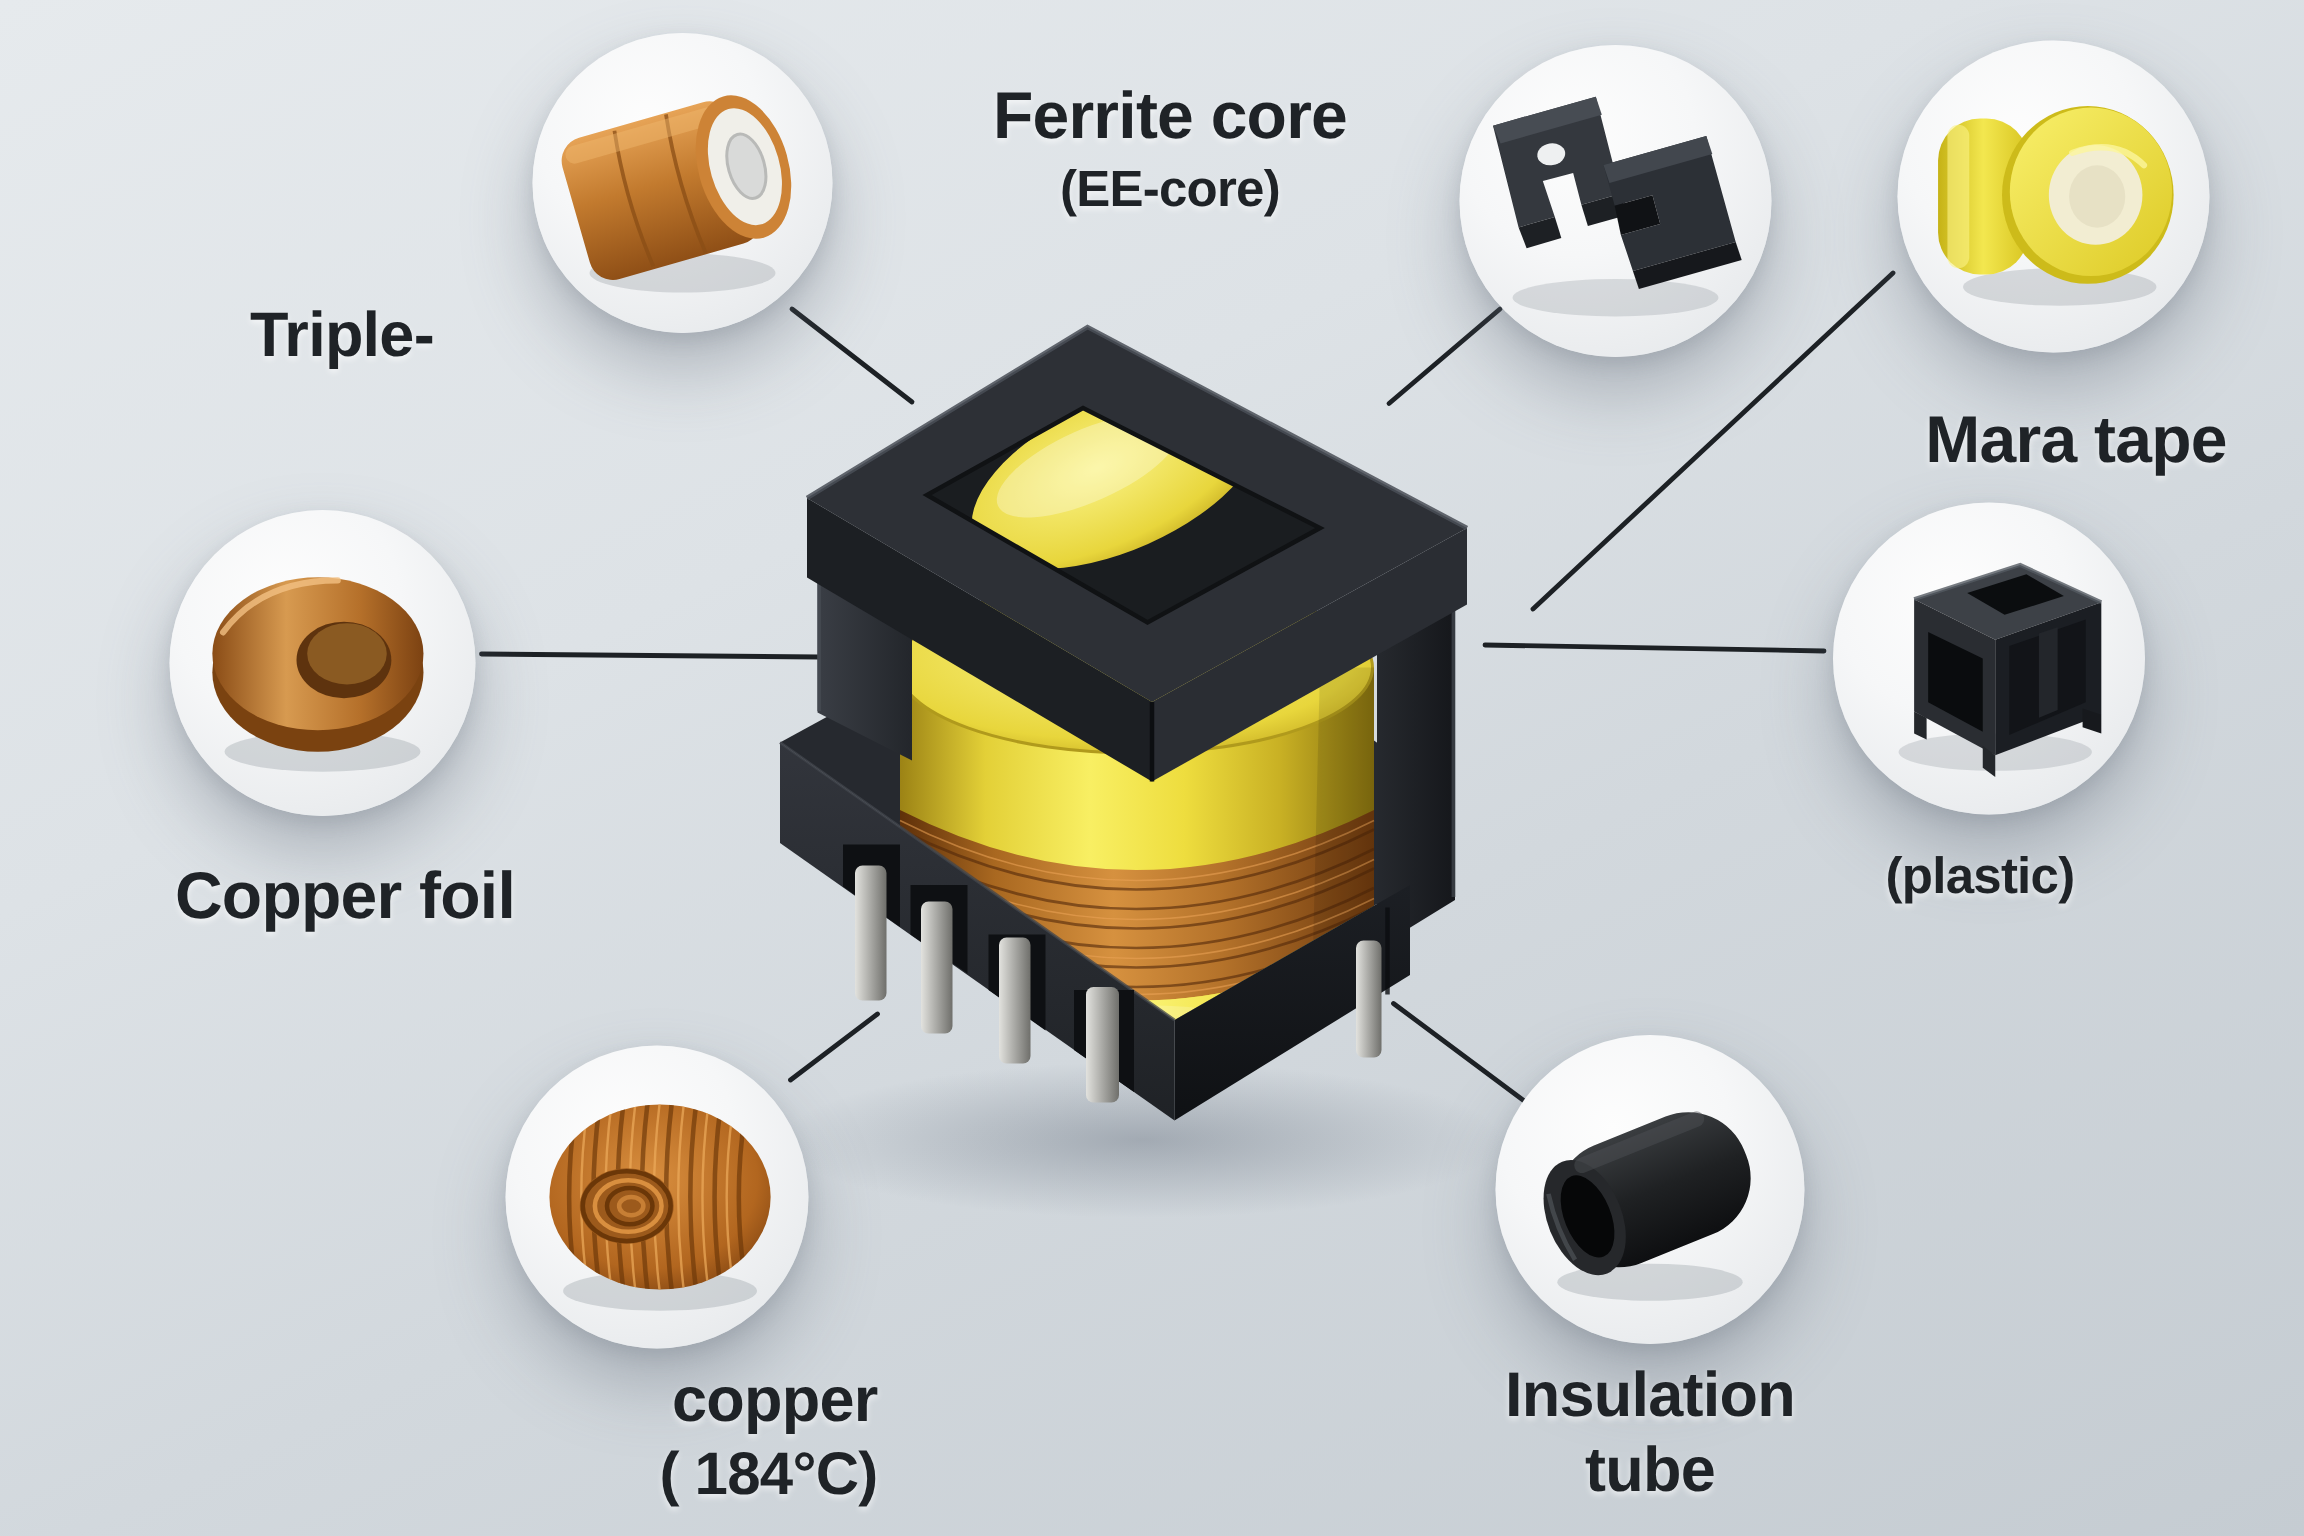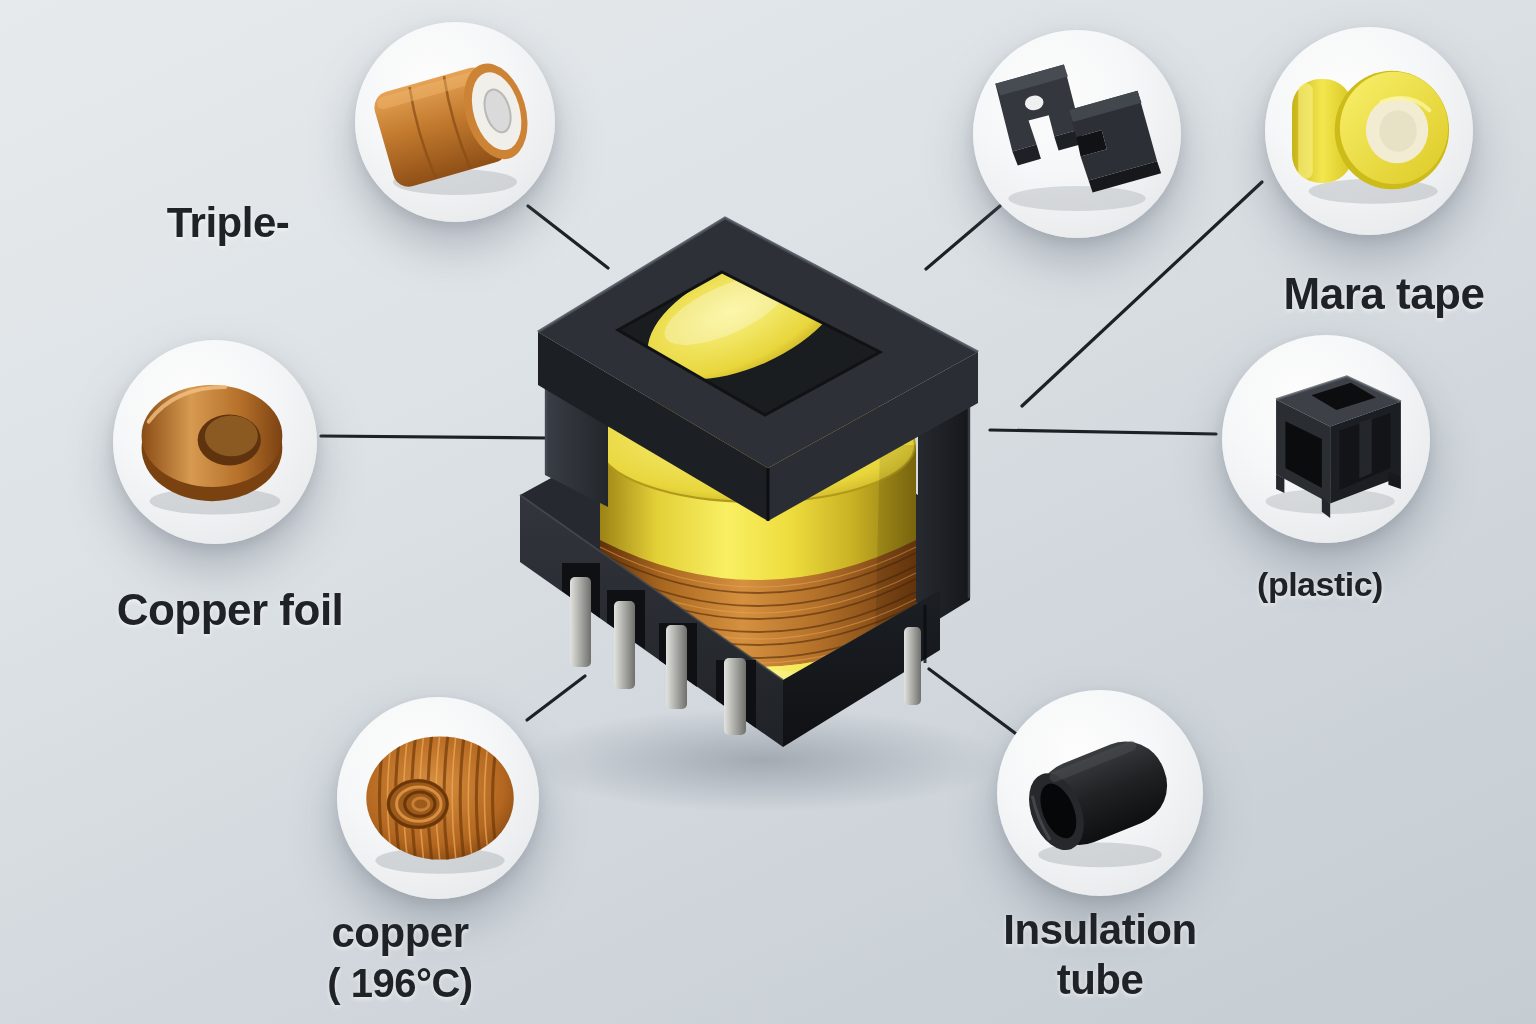--- a/index.html
+++ b/index.html
@@ -358,29 +358,33 @@
         <path d="M38,78 Q34,101 38,124" stroke="#4a4e52" stroke-width="3" fill="none" opacity=".8"></path>
         <rect x="60" y="64" width="90" height="10" rx="5" fill="#505356" opacity=".45"></rect>
       </g>
     </svg>
   </div>
 
   <div class="lbl fs42" style="left:28px;top:198px;width:400px;">
     <span>Triple-</span>
   </div>
 
-  <div class="lbl fs44" style="left:40px;top:584px;width:380px;">
+  <div class="lbl fs44" style="left:40px;top:572px;width:380px;">
     <span>Copper foil</span>
   </div>
 
-  <div class="lbl fs42" style="left:215px;top:908px;width:370px;">
+  <div class="lbl fs42" style="left:215px;top:908px;width:370px;text-align:right;">
     <span>copper</span>
-    <span class="sub40">( 196°C)</span>
-  </div>
-
+    <span class="sub40">( 184°C)</span>
+  </div>
+
+  <div class="lbl fs44" style="left:590px;top:52px;width:380px;">
+    <span>Ferrite core</span>
+    <span class="sub34">(EE-core)</span>
+  </div>
 
   <div class="lbl fs44" style="left:1204px;top:268px;width:360px;">
     <span>Mara tape</span>
   </div>
 
   <div class="lbl fs44" style="left:1150px;top:562px;width:340px;">
     <span class="sub34">(plastic)</span>
   </div>
 
   <div class="lbl fs42" style="left:915px;top:905px;width:370px;">

